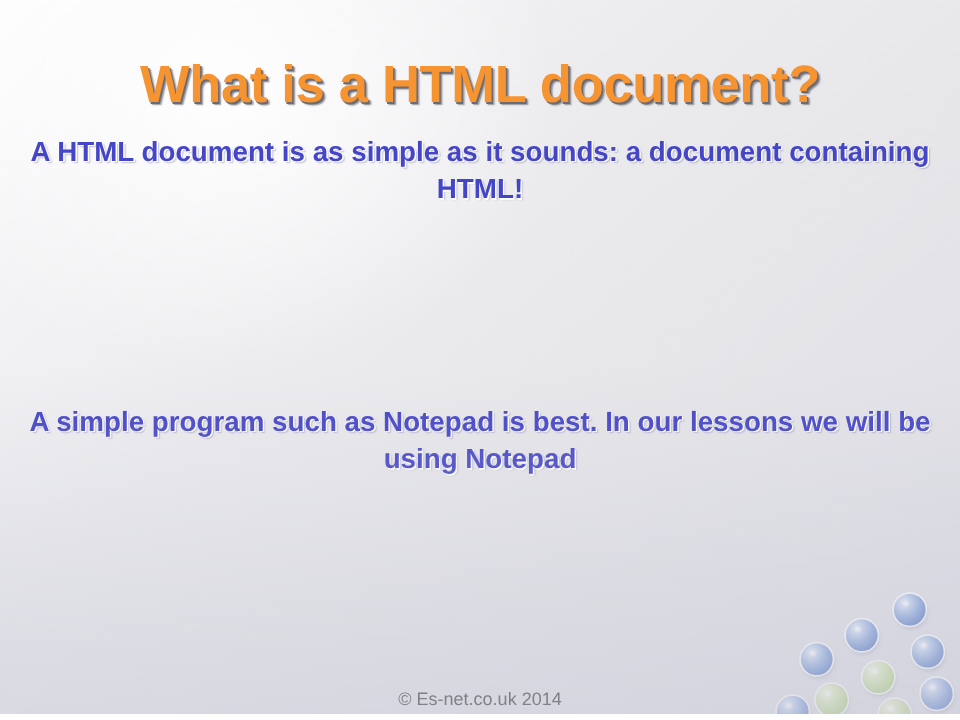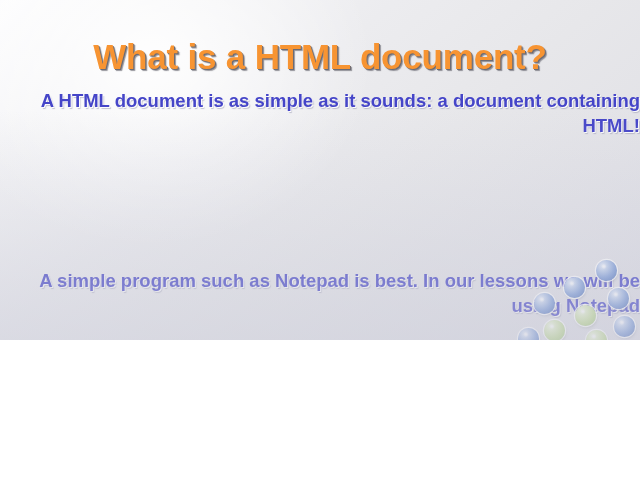--- a/index.html
+++ b/index.html
@@ -10,21 +10,21 @@
   body {
     width: 640px;
     height: 480px;
     overflow: hidden;
     font-family: "Liberation Sans", sans-serif;
   }
 
   #slide {
     position: relative;
     width: 640px;
-    height: 340px;
+    height: 476px;
     overflow: hidden;
     background: #e9e9ec;
     background-image:
       linear-gradient(140deg,
         #fdfdfe 0%,
         #f4f4f6 16%,
         #ececef 38%,
         #e7e7ea 58%,
         #e2e2e7 78%,
         #dcdce4 100%);
@@ -70,21 +70,21 @@
     text-shadow:
       1px 1px 0 #6b6b75,
       2px 2px 1px rgba(70,70,80,0.55);
     white-space: nowrap;
   }
 
   
   .para {
     position: absolute;
     width: 640px;
-    text-align: right;
+    text-align: center;
     font-size: 18.5px;
     font-weight: bold;
     line-height: 25px;
     color: #4545c8;
     text-shadow:
       1px 1px 0 rgba(255,255,255,0.95),
       1.6px 1.6px 1px rgba(150,150,175,0.55);
   }
   #para-1 { left: 0; top: 88px; }
   #para-2 { left: 0; top: 178px; }

